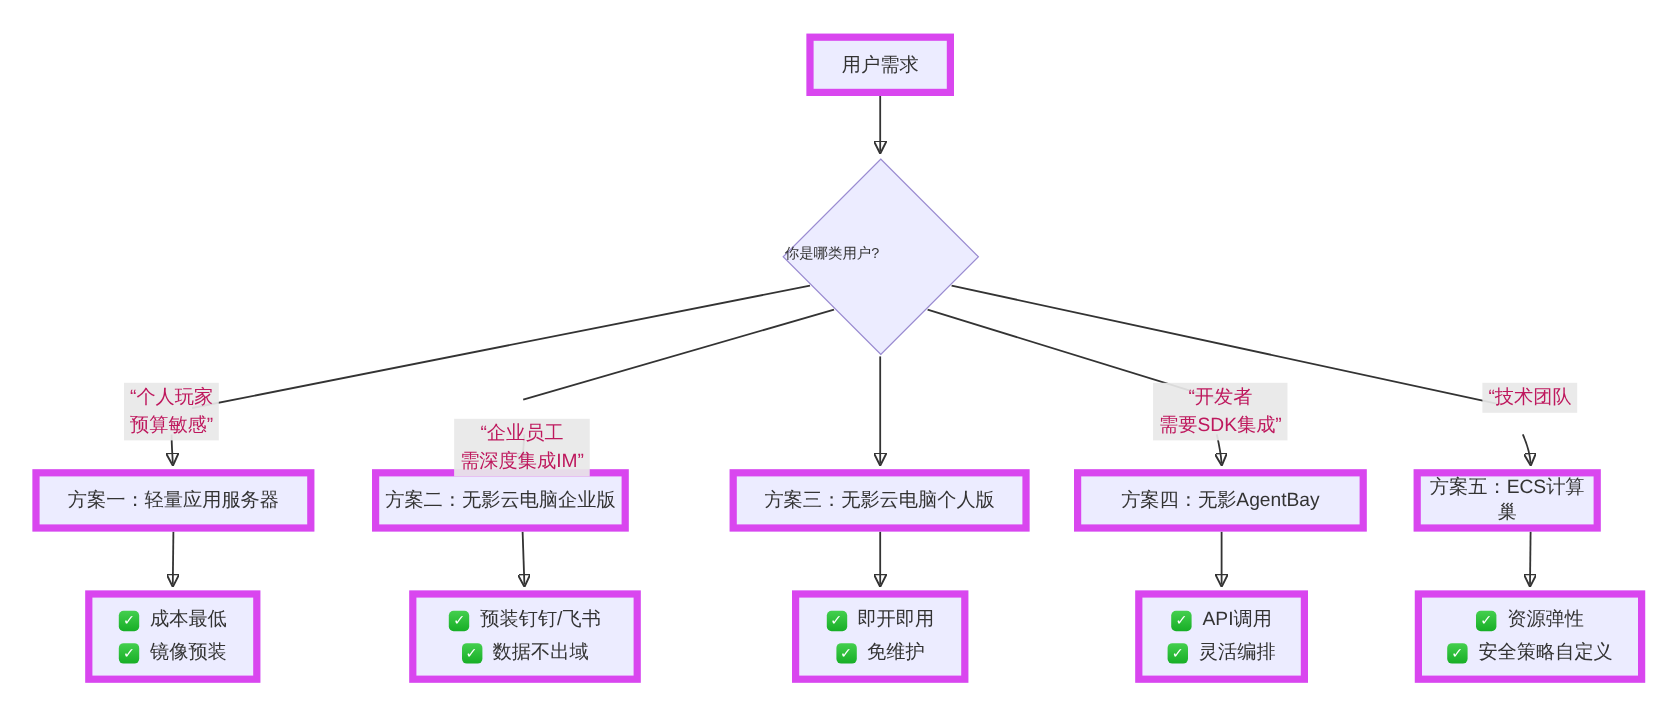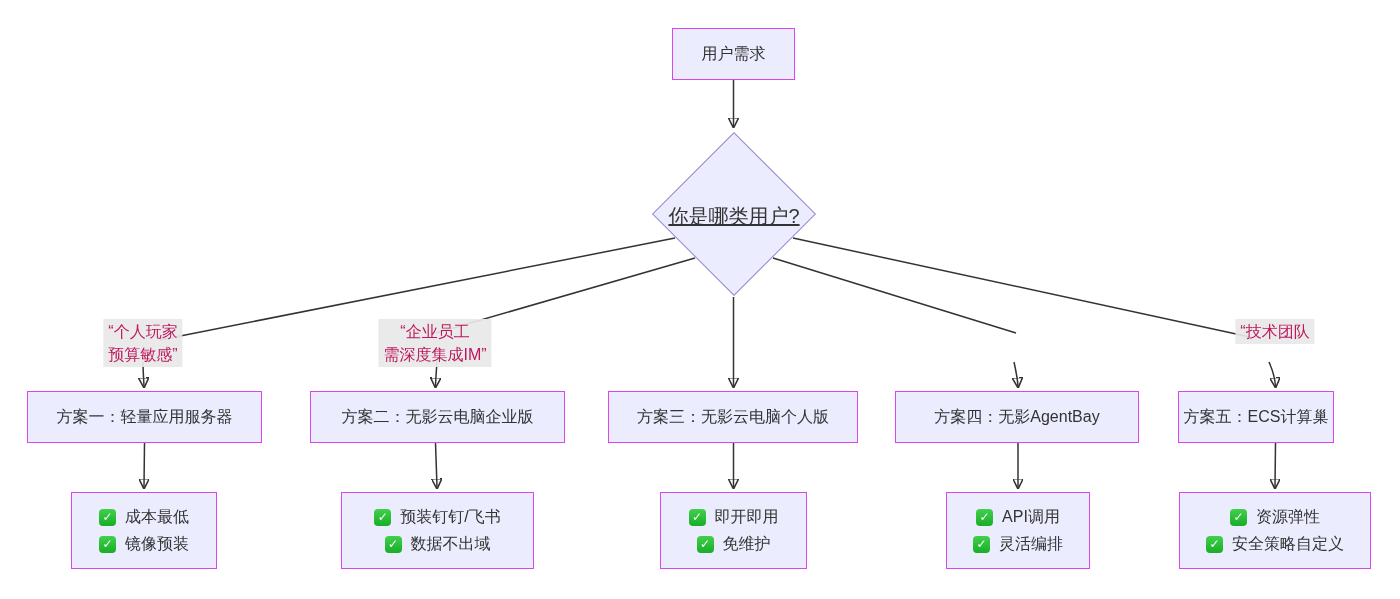--- a/index.html
+++ b/index.html
@@ -4,31 +4,31 @@
 <style>
   html,body{margin:0;padding:0;background:#ffffff;}
   .canvas{
     position:relative;width:1400px;height:599px;background:#ffffff;
     font-family:"Liberation Sans","DejaVu Sans",sans-serif;color:#333333;overflow:hidden;
   }
   .edges{position:absolute;left:0;top:0;width:1400px;height:599px;z-index:1;}
   .edges path{fill:none;stroke:#333333;stroke-width:1.5;}
   .node{
     position:absolute;box-sizing:border-box;z-index:2;
-    background:#ECECFF;border:1px solid #d946ef;
+    background:#ECECFF;border:6px solid #d946ef;
     display:flex;align-items:center;justify-content:center;
     font-size:16px;color:#333333;text-align:center;
   }
   .diamond-shape{
     position:absolute;z-index:2;width:116px;height:116px;left:676px;top:156px;
     background:#ECECFF;border:1px solid #9a8bd0;transform:rotate(45deg);box-sizing:border-box;
   }
   .diamond-label{
-    position:absolute;z-index:3;left:654px;top:203px;width:160px;text-align:center;
-    font-size:20px;color:#333333;text-decoration:underline;
+    position:absolute;z-index:3;left:654px;top:203px;width:160px;text-align:left;
+    font-size:12px;color:#333333;
   }
   .edge-label{
     position:absolute;z-index:3;top:319px;transform:translateX(-50%);
     background:rgba(232,232,232,0.92);padding:1px 5px;text-align:center;
     font-size:16px;line-height:23px;color:#be185d;white-space:nowrap;
   }
   .result{flex-direction:column;justify-content:center;gap:1px;}
   .result-line{
     display:flex;align-items:center;justify-content:center;gap:9px;
     font-size:16px;line-height:26px;white-space:nowrap;
@@ -76,32 +76,36 @@
     <span>用户需求</span>
   </div>
 
   <div class="diamond-shape"></div>
   <div class="diamond-label">你是哪类用户?</div>
 
   <div class="edge-label" style="left:143px;">
     <div>“个人玩家</div>
     <div>预算敏感”</div>
   </div>
-  <div class="edge-label" style="left:435px;">
+  <div class="edge-label" style="left:435px;margin-top:30px;">
     <div>“企业员工</div>
     <div>需深度集成IM”</div>
+  </div>
+  <div class="edge-label" style="left:1017px;">
+    <div>“开发者</div>
+    <div>需要SDK集成”</div>
   </div>
   <div class="edge-label" style="left:1275px;">
     <div>“技术团队</div>
   </div>
 
   <div class="node" style="left:27px;top:391px;width:235px;height:52px;">
     <span>方案一：轻量应用服务器</span>
   </div>
-  <div class="node" style="left:310px;top:391px;width:255px;height:52px;">
+  <div class="node" style="left:310px;top:391px;width:214px;height:52px;">
     <span>方案二：无影云电脑企业版</span>
   </div>
   <div class="node" style="left:608px;top:391px;width:250px;height:52px;">
     <span>方案三：无影云电脑个人版</span>
   </div>
   <div class="node" style="left:895px;top:391px;width:244px;height:52px;">
     <span>方案四：无影AgentBay</span>
   </div>
   <div class="node" style="left:1178px;top:391px;width:156px;height:52px;">
     <span>方案五：ECS计算巢</span>

